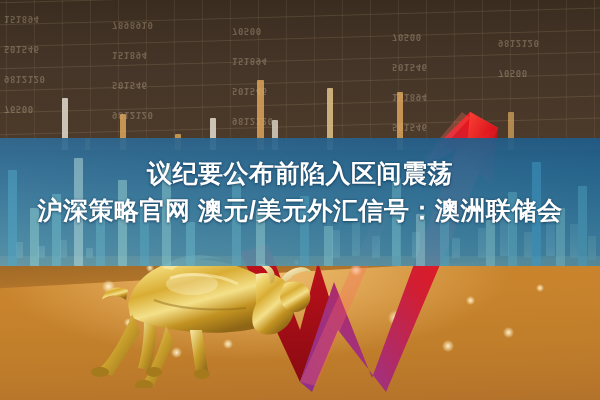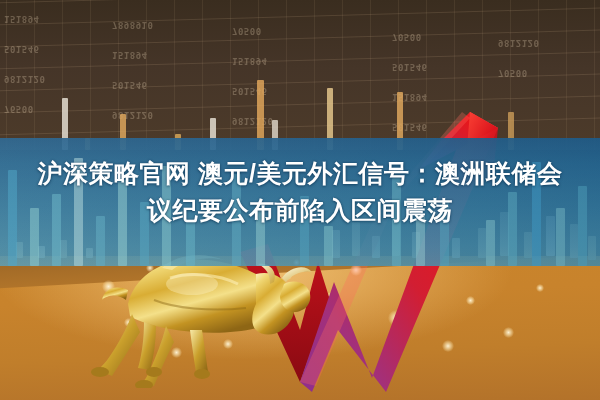--- a/index.html
+++ b/index.html
@@ -302,17 +302,17 @@
       <div class="bar-blue" style="left: 416px; width: 9px; height: 52px; background: rgb(169, 218, 217); opacity: 0.5;"></div>
       <div class="bar-blue" style="left: 440px; width: 9px; height: 66px; background: rgb(95, 176, 197); opacity: 0.5;"></div>
       <div class="bar-blue" style="left: 486px; width: 9px; height: 46px; background: rgb(147, 210, 211); opacity: 0.5;"></div>
       <div class="bar-blue" style="left: 508px; width: 9px; height: 74px; background: rgb(106, 185, 201); opacity: 0.5;"></div>
       <div class="bar-blue" style="left: 532px; width: 9px; height: 104px; background: rgb(73, 169, 212); opacity: 0.5;"></div>
       <div class="bar-blue" style="left: 556px; width: 9px; height: 58px; background: rgb(135, 201, 208); opacity: 0.5;"></div>
       <div class="bar-blue" style="left: 578px; width: 9px; height: 80px; background: rgb(92, 176, 198); opacity: 0.5;"></div>
     </div>
 
   <div class="headline">
+    <span class="hl-line">议纪要公布前陷入区间震荡</span>
     <span class="hl-line">沪深策略官网 澳元/美元外汇信号：澳洲联储会</span>
-    <span class="hl-line">议纪要公布前陷入区间震荡</span>
   </div>
 
 </div>
 
 </body></html>

